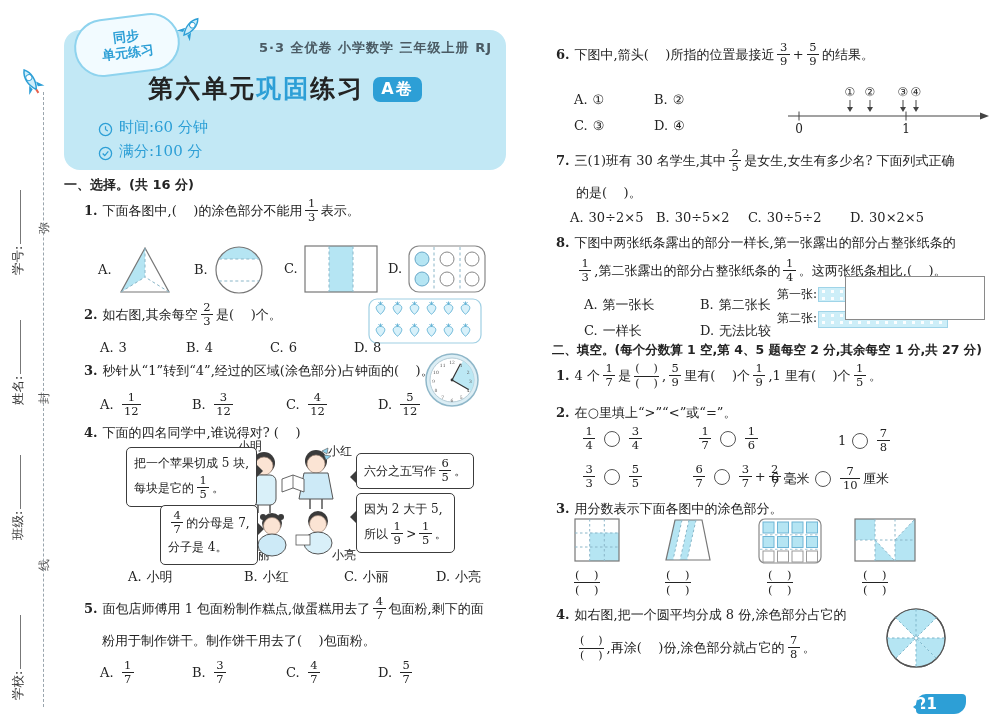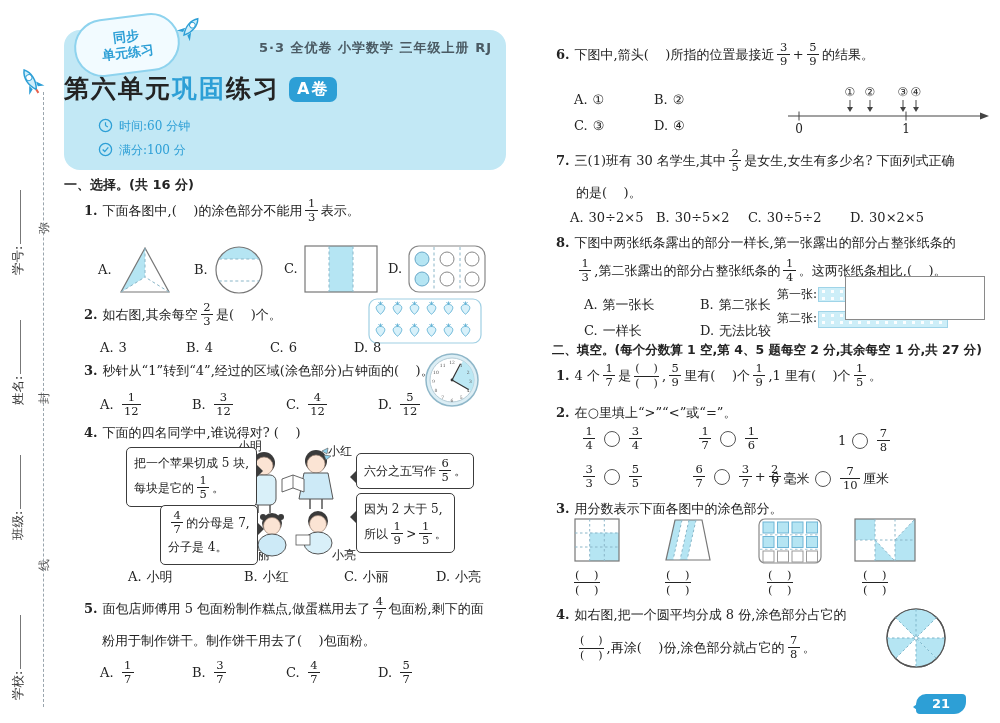--- a/index.html
+++ b/index.html
@@ -14,40 +14,40 @@
 .frac .fd{display:block;padding:0 2.5px}
 .bfrac{display:inline-block;vertical-align:middle;text-align:center;line-height:1.25;font-size:11px;margin:0 3px}
 .bfrac .fn{display:block;border-bottom:1px solid #232323;padding:0 1px}
 .bfrac .fd{display:block;padding:0 1px}
 .ring{display:inline-block;width:16px;height:16px;border:1.3px solid #555;border-radius:50%;vertical-align:middle;margin:0 6px;background:#fff}
 .opt{position:absolute;font-size:13px;white-space:nowrap}
 .ok{margin-right:5px}
 .hpanel{position:absolute;left:64px;top:30px;width:442px;height:140px;background:#c2e8f5;border-radius:16px}
 .brand{position:absolute;right:14px;top:9px;font-size:13px;font-weight:bold;color:#4a5a63;letter-spacing:1px}
 .cloud{position:absolute;left:10px;top:-14px;width:106px;height:58px;background:#f2fbff;border:2px solid #8ed3ee;border-radius:30px;transform:rotate(-7deg);display:flex;flex-direction:column;align-items:center;justify-content:center;color:#2d9fd6;font-weight:bold;font-size:13px;line-height:1.25;z-index:3}
-.titlerow{position:absolute;left:0;right:0;top:42px;font-size:25px;font-weight:bold;letter-spacing:2px}
+.titlerow{position:absolute;left:0;right:0;top:42px;text-align:center;font-size:25px;font-weight:bold;letter-spacing:2px}
 .t-hi{color:#2d9fd6}
 .t-tag{display:inline-block;background:#2d9fd6;color:#fff;font-size:16px;font-weight:bold;padding:2px 8px;border-radius:7px;margin-left:9px;vertical-align:3px}
-.meta{position:absolute;left:34px;color:#2d9fd6;font-size:12px;display:flex;align-items:flex-start;gap:6px}
+.meta{position:absolute;left:34px;color:#2d9fd6;font-size:15px;display:flex;align-items:flex-end;gap:6px}
 .evalbox{position:absolute;left:196px;top:84px;width:134px;height:36px;background:#fff;border:1px solid #979797;display:flex}
 .evalbox .lab{width:58px;border-right:1px solid #979797;display:flex;align-items:center;justify-content:center;font-size:13px;letter-spacing:3px;color:#333}
 .sec{position:absolute;font-weight:bold;font-size:13px;font-family:"DejaVu Sans","Liberation Sans",sans-serif;white-space:nowrap}
 .bub{position:absolute;border:1.4px solid #3c3c3c;border-radius:5px;background:#fff;padding:4px 7px;font-size:12px;line-height:1.95;white-space:nowrap;z-index:2}
 .bub:after{content:"";position:absolute;width:0;height:0;border:7px solid transparent}
 .tail-r:after{right:-14px;top:16px;border-left-color:#3c3c3c}
 .tail-l:after{left:-14px;top:16px;border-right-color:#3c3c3c}
 .kname{position:absolute;font-size:12px;white-space:nowrap}
 .vfield{position:absolute;width:120px;height:16px;transform:rotate(-90deg);font-size:12.5px;color:#333;white-space:nowrap;text-align:left}
 .vfield .fline{display:inline-block;width:54px;height:4px;border-bottom:1px solid #777;margin-left:2px;vertical-align:middle}
 .sealch{position:absolute;width:16px;height:16px;transform:rotate(-90deg);font-size:12px;color:#555}
 .sealline{position:absolute;left:43px;top:92px;height:615px;width:0;border-left:1.5px dashed #9aa5ad}
 .stripwrap{position:absolute;left:770px;top:282px;width:222px;height:56px;font-size:12px}
 .strip{position:absolute;height:15px;width:130px;background:#cdeef8;background-image:radial-gradient(circle,rgba(255,255,255,.95) 1.5px,transparent 1.7px);background-size:9px 7px;border:1px solid #9fd4e8;z-index:1}
 .cover{position:absolute;left:75px;top:-6px;width:140px;height:44px;background:#fff;border:1px solid #8a8a8a;z-index:2}
-.pagebadge{position:absolute;left:916px;top:694px;width:50px;height:20px;background:#2d9fd6;border-radius:10px 4px 12px 4px;color:#fff;font-weight:bold;text-align:center;font-size:13px;line-height:20px;font-family:"DejaVu Sans",sans-serif}
+.pagebadge{position:absolute;left:916px;top:694px;width:50px;height:20px;background:#2d9fd6;border-radius:10px 4px 12px 4px;color:#fff;font-weight:bold;font-size:15px;line-height:20px;font-family:"DejaVu Sans",sans-serif}
 .pagebadge:before{content:"";position:absolute;left:-9px;top:7px;width:0;height:0;border:6px solid transparent;border-right:8px solid #2d9fd6}
 </style>
 </head>
 <body>
 
 <div>
   <svg class="abs" style="left:16px;top:66px;transform:rotate(-32deg)" width="30" height="30" viewBox="0 0 30 30">
     <path d="M15,2 C20,8 20,17 15,25 C10,17 10,8 15,2 Z" fill="#cfeefb" stroke="#2d9fd6" stroke-width="1.5"></path>
     <circle cx="15" cy="11" r="3" fill="#fff" stroke="#2d9fd6"></circle>
     <path d="M11,18 L6,26 L12,23 Z M19,18 L24,26 L18,23 Z" fill="#2d9fd6"></path>
@@ -226,21 +226,21 @@
     <ellipse cx="82" cy="96" rx="14" ry="11" fill="#d9f0f9" stroke="#555" stroke-width="1"></ellipse>
     <rect x="60" y="88" width="14" height="10" fill="#fff" stroke="#555" stroke-width="0.8"></rect>
   </svg>
 </div>
 <span class="opt" style="left:128px;top:568px"><span class="ok">A.</span><span>小明</span></span>
 <span class="opt" style="left:244px;top:568px"><span class="ok">B.</span><span>小红</span></span>
 <span class="opt" style="left:344px;top:568px"><span class="ok">C.</span><span>小丽</span></span>
 <span class="opt" style="left:436px;top:568px"><span class="ok">D.</span><span>小亮</span></span>
 
 <div class="q" style="left:84px;top:596px">
-  <span class="qno">5.</span><span>面包店师傅用 5 包面粉制作糕点,做蛋糕用去了</span><span class="frac"><span class="fn">4</span><span class="fd">7</span></span><span>包面粉,剩下的面</span>
+  <span class="qno">5.</span><span>面包店师傅用 1 包面粉制作糕点,做蛋糕用去了</span><span class="frac"><span class="fn">4</span><span class="fd">7</span></span><span>包面粉,剩下的面</span>
 </div>
 <div class="q" style="left:102px;top:632px">粉用于制作饼干。制作饼干用去了(&nbsp;&nbsp;&nbsp;&nbsp;)包面粉。</div>
 <span class="opt" style="left:100px;top:660px"><span class="ok">A.</span><span class="frac"><span class="fn">1</span><span class="fd">7</span></span></span>
 <span class="opt" style="left:192px;top:660px"><span class="ok">B.</span><span class="frac"><span class="fn">3</span><span class="fd">7</span></span></span>
 <span class="opt" style="left:286px;top:660px"><span class="ok">C.</span><span class="frac"><span class="fn">4</span><span class="fd">7</span></span></span>
 <span class="opt" style="left:378px;top:660px"><span class="ok">D.</span><span class="frac"><span class="fn">5</span><span class="fd">7</span></span></span>
 
 <div class="q" style="left:556px;top:42px">
   <span class="qno">6.</span><span>下图中,箭头(&nbsp;&nbsp;&nbsp;&nbsp;)所指的位置最接近</span><span class="frac"><span class="fn">3</span><span class="fd">9</span></span><span>+</span><span class="frac"><span class="fn">5</span><span class="fd">9</span></span><span>的结果。</span>
 </div>

